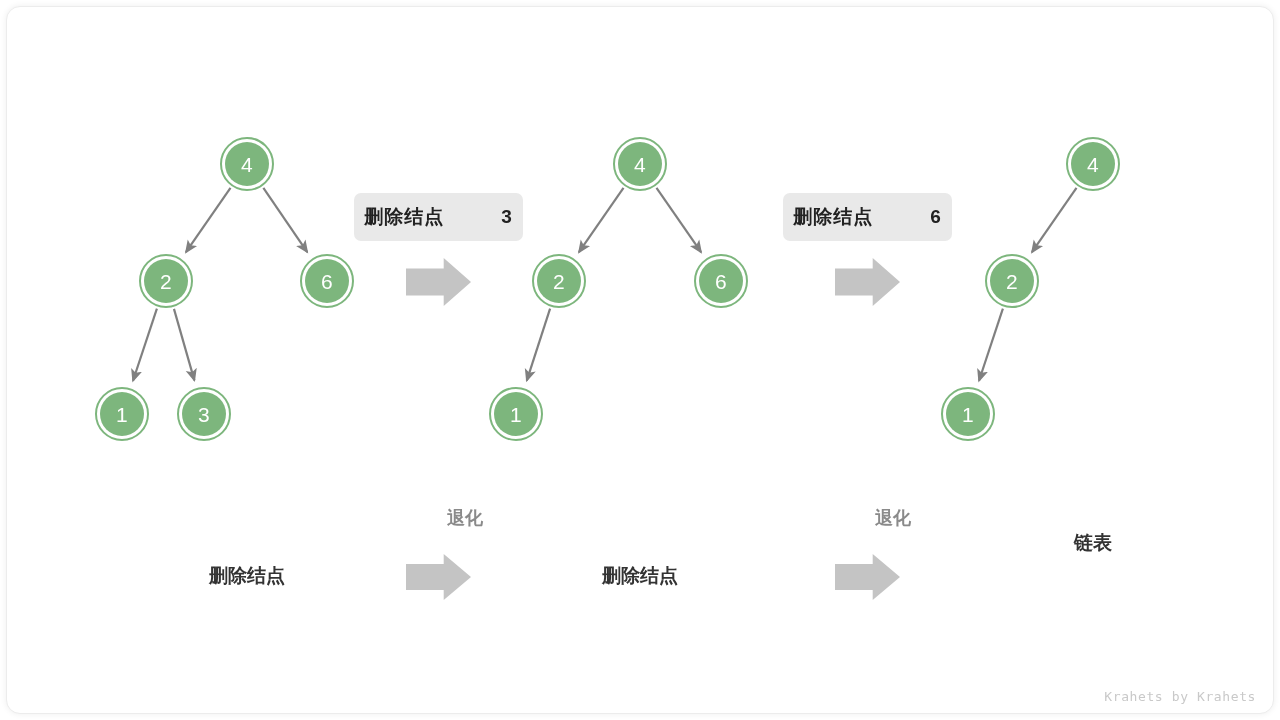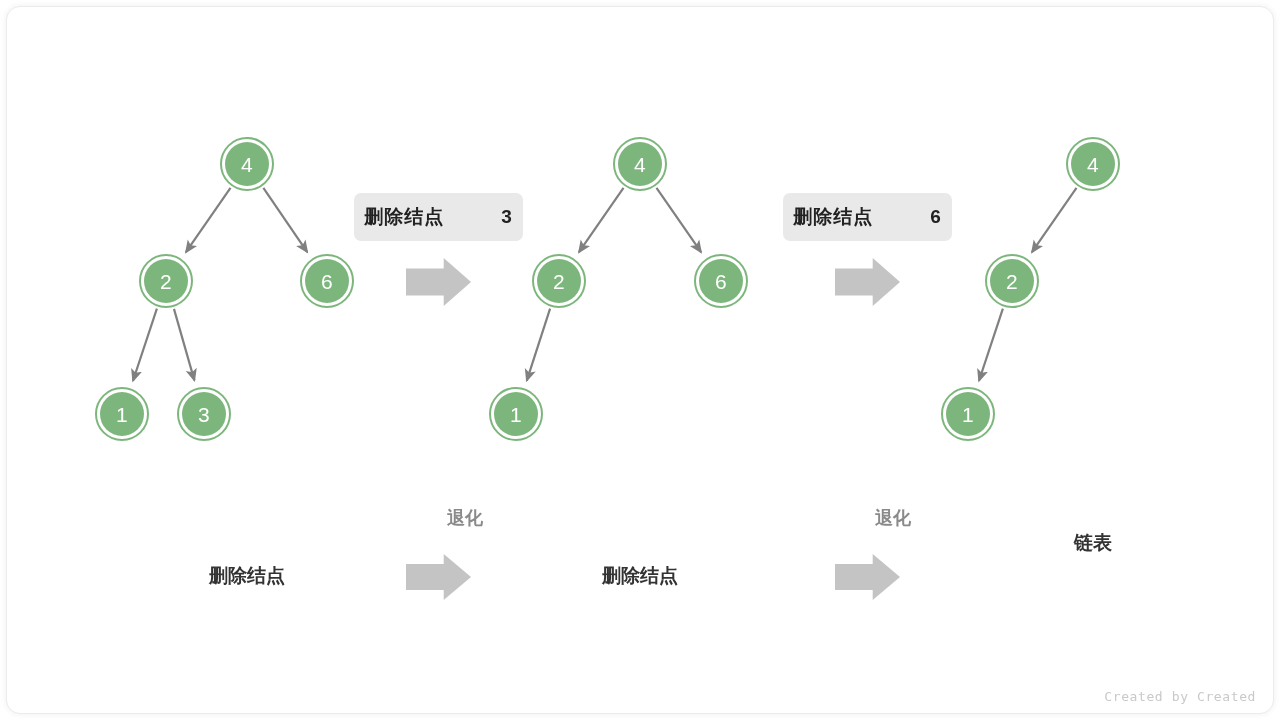--- a/index.html
+++ b/index.html
@@ -223,14 +223,14 @@
         <div class="caption" style="left: 247px; top: 563px;">删除结点</div>
         <div class="caption" style="left: 640px; top: 563px;">删除结点</div>
         <div class="caption" style="left: 1093px; top: 530px;">链表</div>
       </div>
     <div id="sublabels-group">
         <div class="sublabel" style="left: 438px; top: 506px;">退化</div>
         <div class="sublabel" style="left: 866px; top: 506px;">退化</div>
       </div>
   </div>
 
-  <div class="credit">Created by Created</div>
+  <div class="credit">Krahets by Krahets</div>
 </div>
 
 </body></html>

